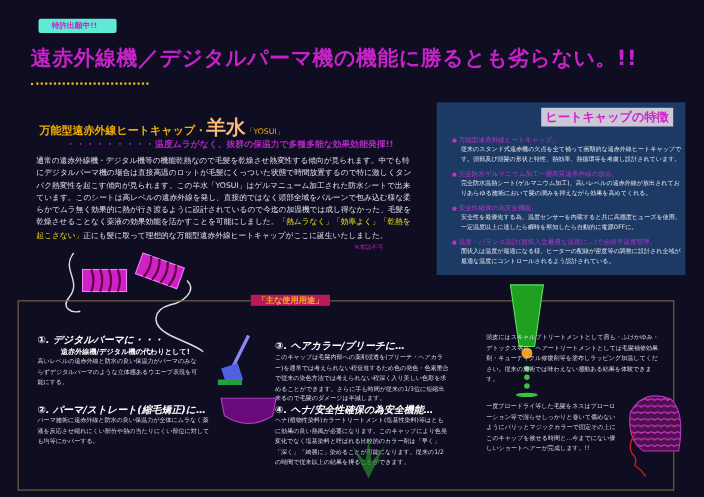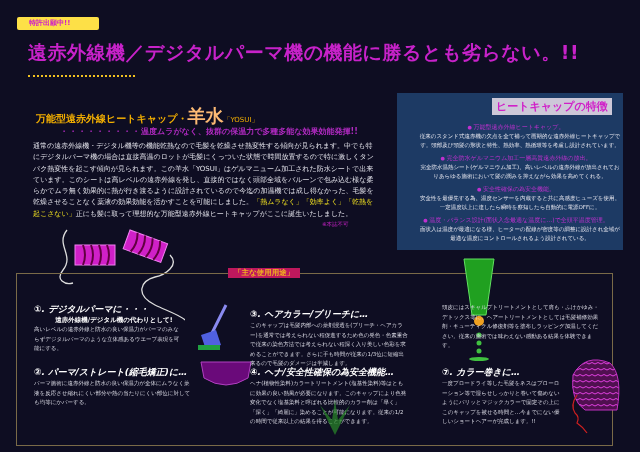--- a/index.html
+++ b/index.html
@@ -1,29 +1,29 @@
 <!DOCTYPE html>
 <html><head>
 <meta charset="utf-8">
 <style>
   html,body{margin:0;padding:0;}
   body{width:640px;height:452px;background:#0e0d22;position:relative;overflow:hidden;font-family:"DejaVu Sans",sans-serif;color:#e8e8f0;}
   .abs{position:absolute;}
-  .badge{left:17px;top:17px;width:82px;height:13px;background:#fde047;border-radius:2px;color:#d020c8;font-size:7px;font-weight:bold;line-height:13px;padding-left:12px;box-sizing:border-box;}
+  .badge{left:35px;top:17px;width:71px;height:13px;background:#5eead4;border-radius:2px;color:#d020c8;font-size:7px;font-weight:bold;line-height:13px;padding-left:12px;box-sizing:border-box;}
   .headline{left:28px;top:40px;font-size:19px;font-weight:bold;color:#c722c9;letter-spacing:0.5px;white-space:nowrap;}
   .dotline{left:28px;top:75px;width:107px;border-top:2px dotted #f0c020;}
   .prod-title{left:36px;top:104px;font-size:10px;font-weight:bold;color:#f5b000;white-space:nowrap;}
   .prod-title .big{font-size:18px;color:#fdba74;}
   .prod-title .sm{font-size:7px;font-weight:normal;}
   .sub{left:60px;top:126px;font-size:8px;font-weight:bold;color:#b02ac0;white-space:nowrap;}
   .sub .dots{color:#b02ac0;letter-spacing:1px;}
   .body{left:33px;top:141px;width:345px;font-size:7px;line-height:11.3px;color:#e2e2ea;}
   .body .hl{color:#f0e020;}
   .copy{left:322px;top:221px;font-size:5.5px;color:#c020c0;}
-  .feat{left:397px;top:93px;width:226px;height:157px;background:#1d3a64;text-align:center;}
+  .feat{left:397px;top:93px;width:226px;height:157px;background:#1d3a64;}
   .feat-title{left:95px;top:5px;background:#cdc8d8;color:#d020c8;font-size:11px;font-weight:bold;padding:1px 4px;}
   .feat-list{left:14px;top:30px;width:210px;}
   .fi{margin-bottom:4px;}
   .fh{font-size:6px;color:#c030d0;}
   .fh::before{content:"● ";font-size:5px;}
   .fb{font-size:5.5px;line-height:9px;color:#e8e8f0;padding-left:8px;}
   .usebox{left:16px;top:273px;width:595px;height:171px;border:1px solid #7a6a48;}
   .use-title{left:228px;top:268px;background:#be185d;padding:0 6px;color:#f0b020;font-size:7.5px;font-weight:bold;}
   .sec-h{font-size:9px;font-weight:bold;color:#ffffff;white-space:nowrap;font-style:italic;}
   .sec-s{font-size:6.5px;font-weight:bold;color:#ffffff;text-align:center;}
@@ -121,21 +121,20 @@
   <circle cx="19" cy="80" r="2.5" fill="#40c040"></circle>
   <circle cx="19" cy="88" r="2.5" fill="#40c040"></circle>
   <circle cx="19" cy="96" r="2.5" fill="#40c040"></circle>
   <ellipse cx="19" cy="104" rx="10" ry="2" fill="#40c040"></ellipse>
 </svg>
 
 <div class="abs" style="left:442px;top:303px;width:160px">
   <div class="sec-b">頭皮にはスキャルプトリートメントとして肩も・ふけかゆみ・デトックス等に、ヘアートリートメントとしては毛髪補修効果剤・キューティクル修復剤等を塗布しラッピング加温してください。従来の施術では味わえない感動ある結果を体験できます。</div>
 </div>
 <div class="abs" style="left:442px;top:366px;width:118px">
-  <div class="sec-h">⑦. カラー巻きに…</div>
   <div class="sec-b">一度ブロードライ等した毛髪をネスはブローローション等で湿らせしっかりと巻いて傷めないようにパリッとマジックカラーで固定その上にこのキャップを被せる時間と…今までにない優しいショートヘアーが完成します。!!</div>
 </div>
 
 <svg class="svg" style="left:565px;top:355px" width="60" height="80">
   <defs>
       <pattern id="p" width="6" height="6" patternUnits="userSpaceOnUse">
         <path d="M0 3 Q3 0 6 3" stroke="#e040e0" fill="none"></path>
       </pattern>
     </defs>
   <path d="M8 20 Q20 -2 45 8 Q58 20 52 55 L20 55 Q5 45 8 20Z" fill="#501050" stroke="#c030c0"></path>

